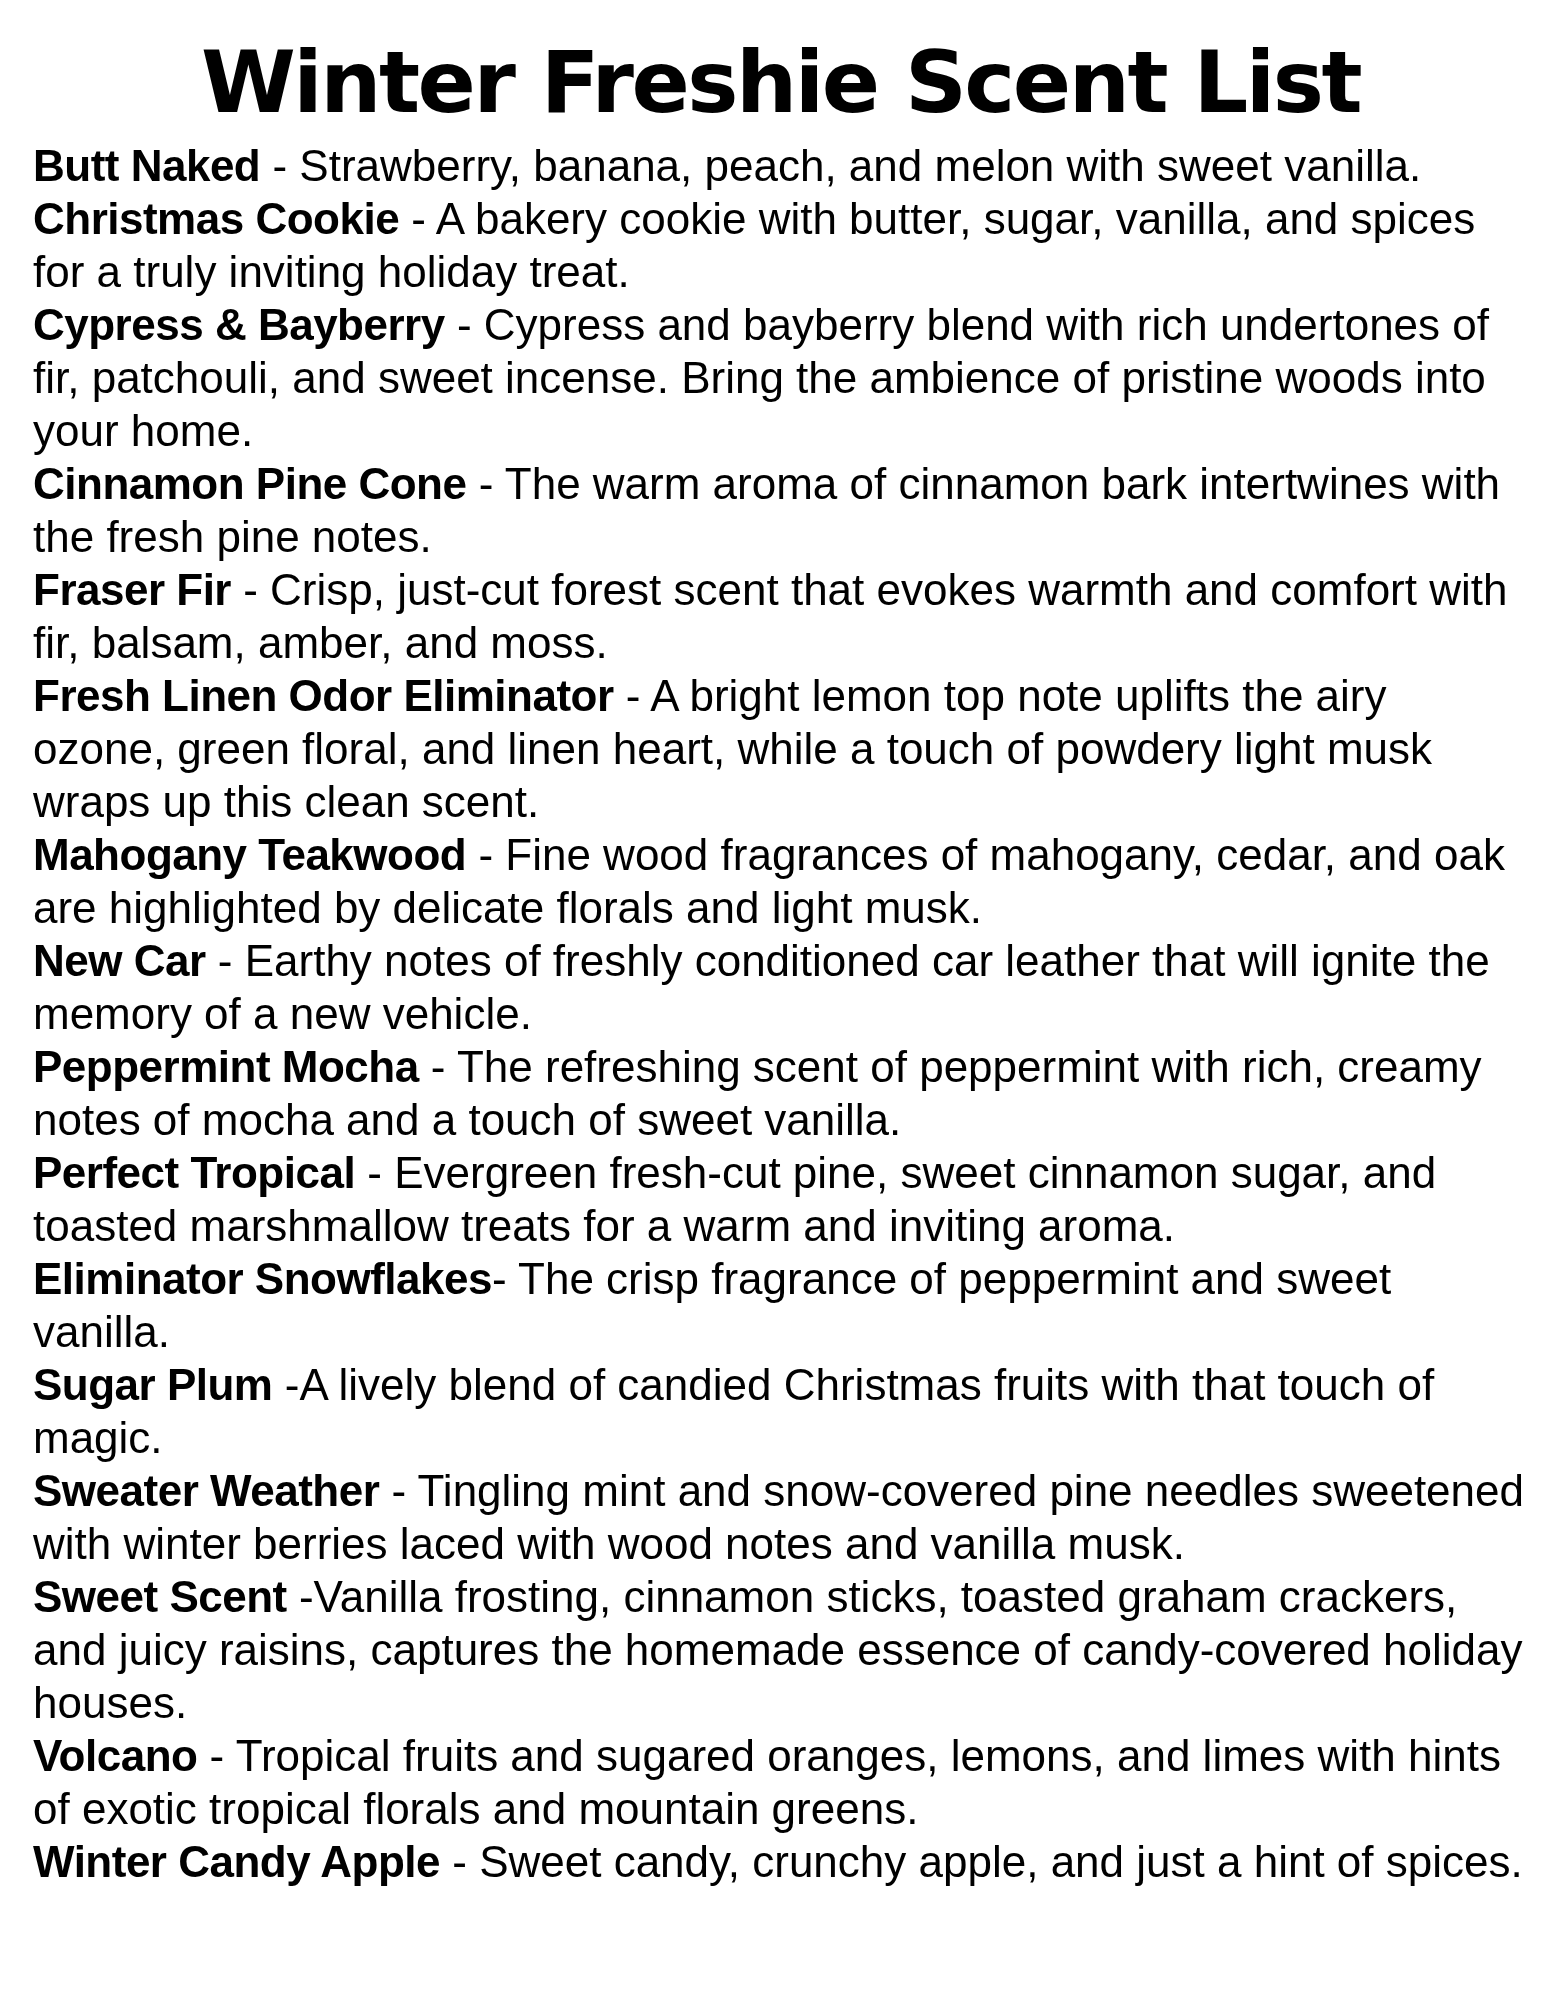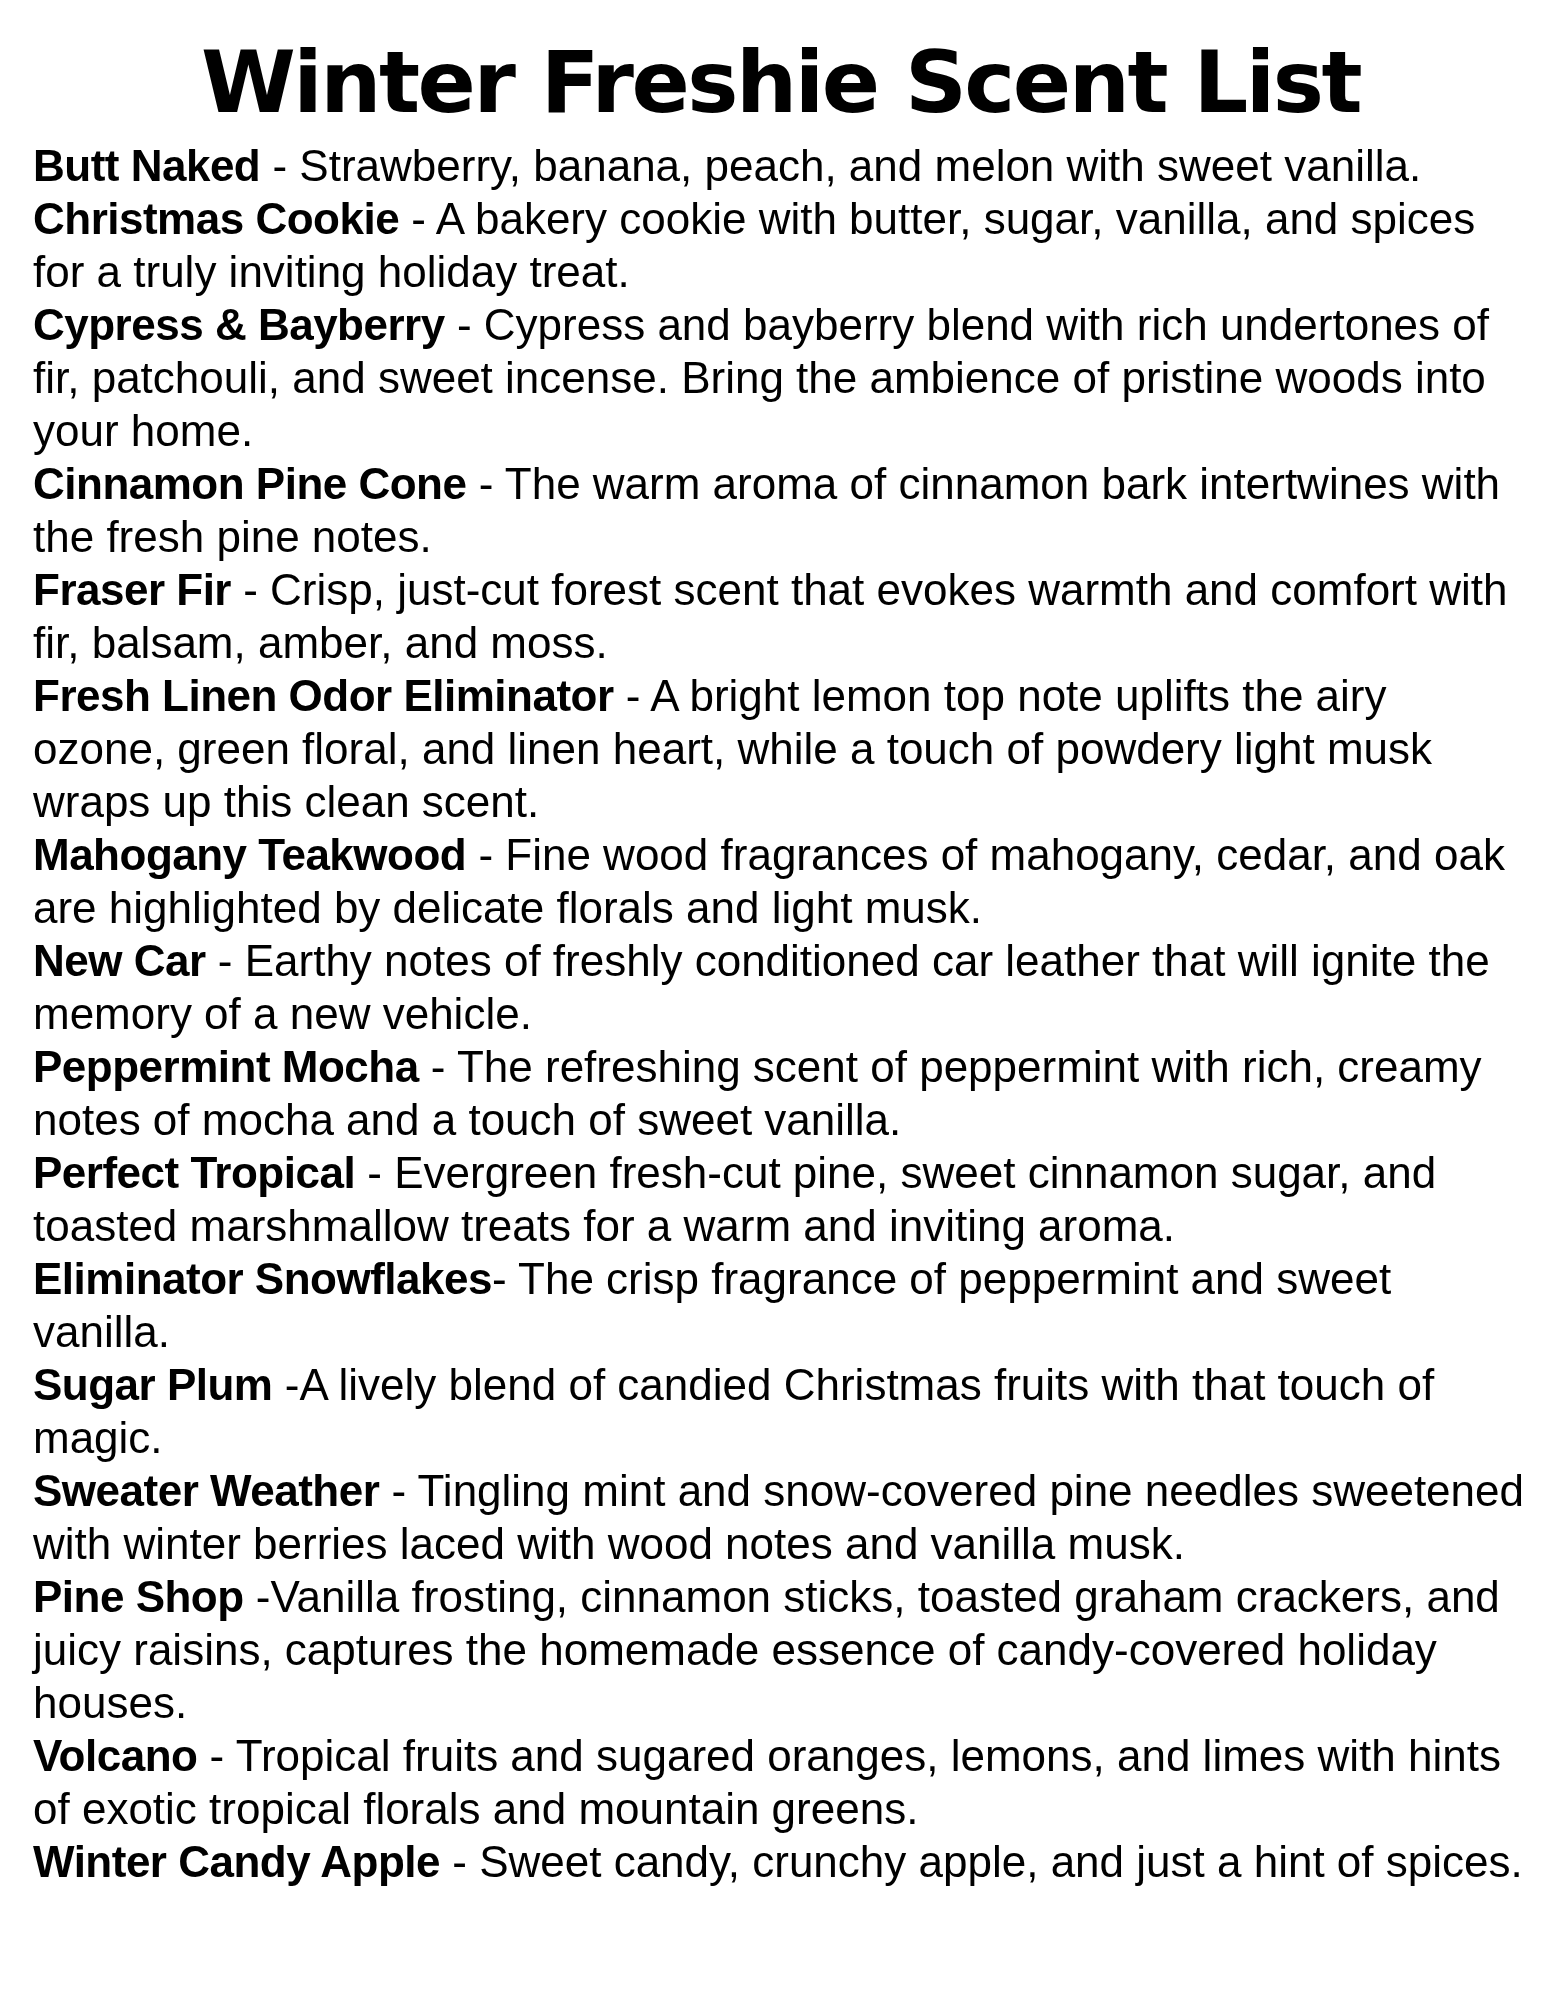--- a/index.html
+++ b/index.html
@@ -72,20 +72,20 @@
     <p class="scent-entry"><span class="scent-name">Peppermint Mocha</span><span class="scent-sep"> - </span><span class="scent-desc">The refreshing scent of peppermint with rich, creamy notes of mocha and a touch of sweet vanilla.</span></p>
 
     <p class="scent-entry"><span class="scent-name">Perfect Tropical</span><span class="scent-sep"> - </span><span class="scent-desc">Evergreen fresh-cut pine, sweet cinnamon sugar, and toasted marshmallow treats for a warm and inviting aroma.</span></p>
 
     <p class="scent-entry"><span class="scent-name">Eliminator Snowflakes</span><span class="scent-sep">- </span><span class="scent-desc">The crisp fragrance of peppermint and sweet vanilla.</span></p>
 
     <p class="scent-entry"><span class="scent-name">Sugar Plum</span><span class="scent-sep"> -</span><span class="scent-desc">A lively blend of candied Christmas fruits with that touch of magic.</span></p>
 
     <p class="scent-entry"><span class="scent-name">Sweater Weather</span><span class="scent-sep"> - </span><span class="scent-desc">Tingling mint and snow-covered pine needles sweetened with winter berries laced with wood notes and vanilla musk.</span></p>
 
-    <p class="scent-entry"><span class="scent-name">Pine Shop</span><span class="scent-sep"> -</span><span class="scent-desc">Vanilla frosting, cinnamon sticks, toasted graham crackers, and juicy raisins, captures the homemade essence of candy-covered holiday houses.</span></p>
+    <p class="scent-entry"><span class="scent-name">Sweet Scent</span><span class="scent-sep"> -</span><span class="scent-desc">Vanilla frosting, cinnamon sticks, toasted graham crackers, and juicy raisins, captures the homemade essence of candy-covered holiday houses.</span></p>
 
     <p class="scent-entry"><span class="scent-name">Volcano</span><span class="scent-sep"> - </span><span class="scent-desc">Tropical fruits and sugared oranges, lemons, and limes with hints of exotic tropical florals and mountain greens.</span></p>
 
     <p class="scent-entry"><span class="scent-name">Winter Candy Apple</span><span class="scent-sep"> - </span><span class="scent-desc">Sweet candy, crunchy apple, and just a hint of spices.</span></p>
 
   </div>
 </div>
 
 </body></html>

